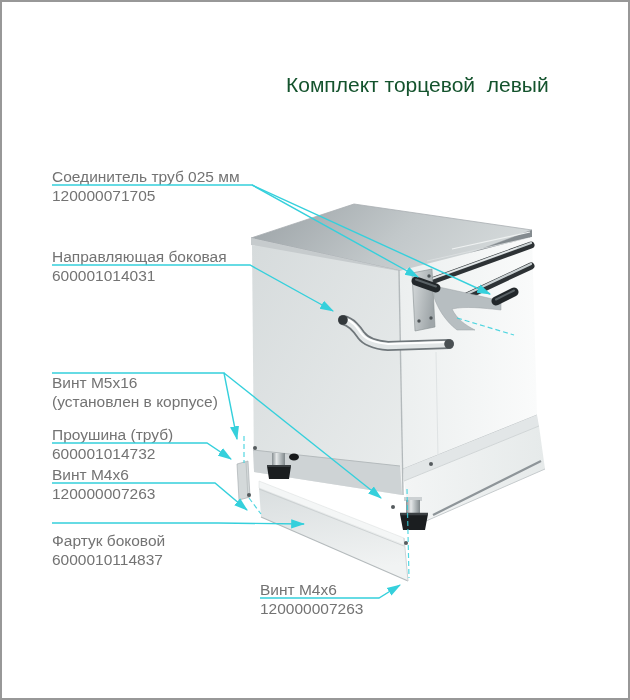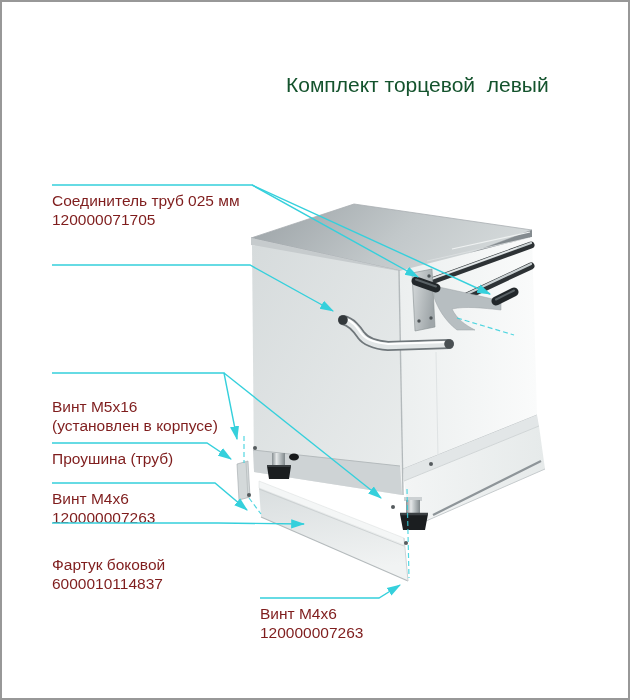--- a/index.html
+++ b/index.html
@@ -6,23 +6,22 @@
   .stage{
     position:relative;width:630px;height:700px;background:#ffffff;
     box-sizing:border-box;border:2px solid #989898;overflow:hidden;
     font-family:"Liberation Sans",sans-serif;
   }
   .title{
     position:absolute;left:284px;top:70px;
     font-size:21px;line-height:26px;color:#14532d;white-space:pre;
   }
   .lbl{
-    position:absolute;font-size:15.5px;line-height:19.2px;color:#7f1d1d;
+    position:absolute;font-size:15.5px;line-height:19.2px;color:#737373;
     white-space:nowrap;
-    margin-top:24px;
   }
   .lbl span{display:block;}
   #lbl-connector{left:50px;top:165px;}
   #lbl-guide{left:50px;top:245px;}
   #lbl-screw-m5{left:50px;top:371px;}
   #lbl-lug{left:50px;top:423px;}
   #lbl-screw-m4-left{left:50px;top:463px;}
   #lbl-apron{left:50px;top:529px;}
   #lbl-screw-m4-bottom{left:258px;top:578px;}
   svg.overlay{position:absolute;left:0;top:0;pointer-events:none;}
@@ -31,26 +30,31 @@
 <body>
 
 <div class="stage">
 
   <div class="title">Комплект торцевой  левый</div>
 
   <div class="lbl" id="lbl-connector">
     <span>Соединитель труб 025 мм</span>
     <span>120000071705</span>
   </div>
+  <div class="lbl" id="lbl-guide">
+    <span>Направляющая боковая</span>
+    <span>600001014031</span>
+  </div>
   <div class="lbl" id="lbl-screw-m5">
     <span>Винт М5х16</span>
     <span>(установлен в корпусе)</span>
   </div>
   <div class="lbl" id="lbl-lug">
     <span>Проушина (труб)</span>
+    <span>600001014732</span>
   </div>
   <div class="lbl" id="lbl-screw-m4-left">
     <span>Винт М4х6</span>
     <span>120000007263</span>
   </div>
   <div class="lbl" id="lbl-apron">
     <span>Фартук боковой</span>
     <span>6000010114837</span>
   </div>
   <div class="lbl" id="lbl-screw-m4-bottom">

